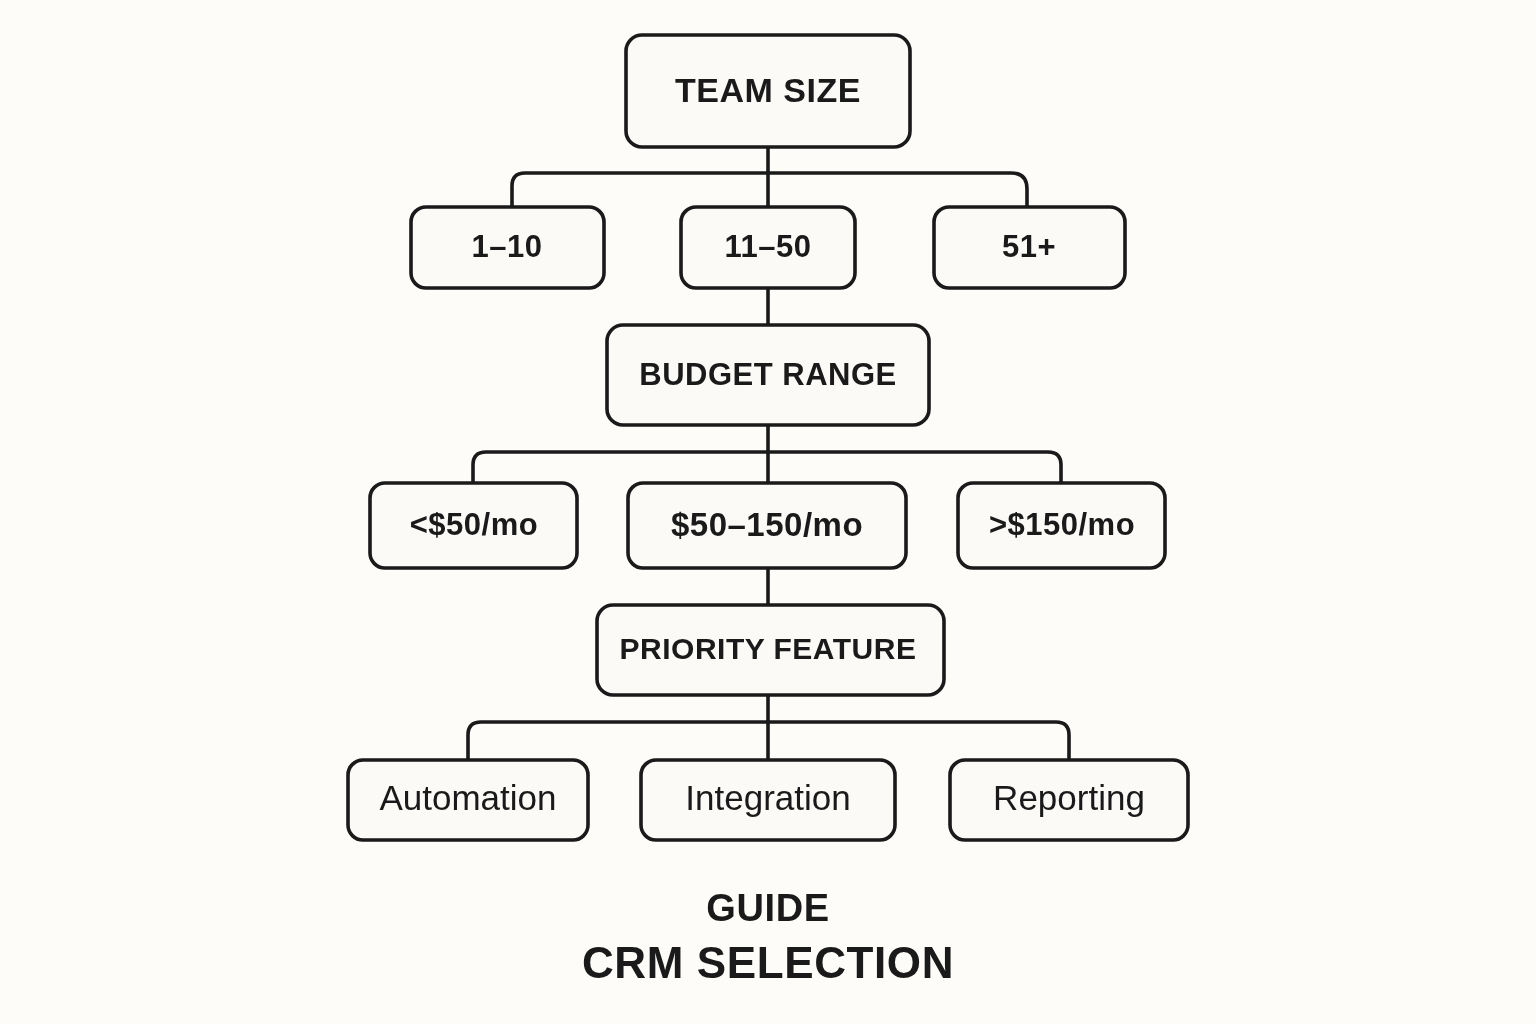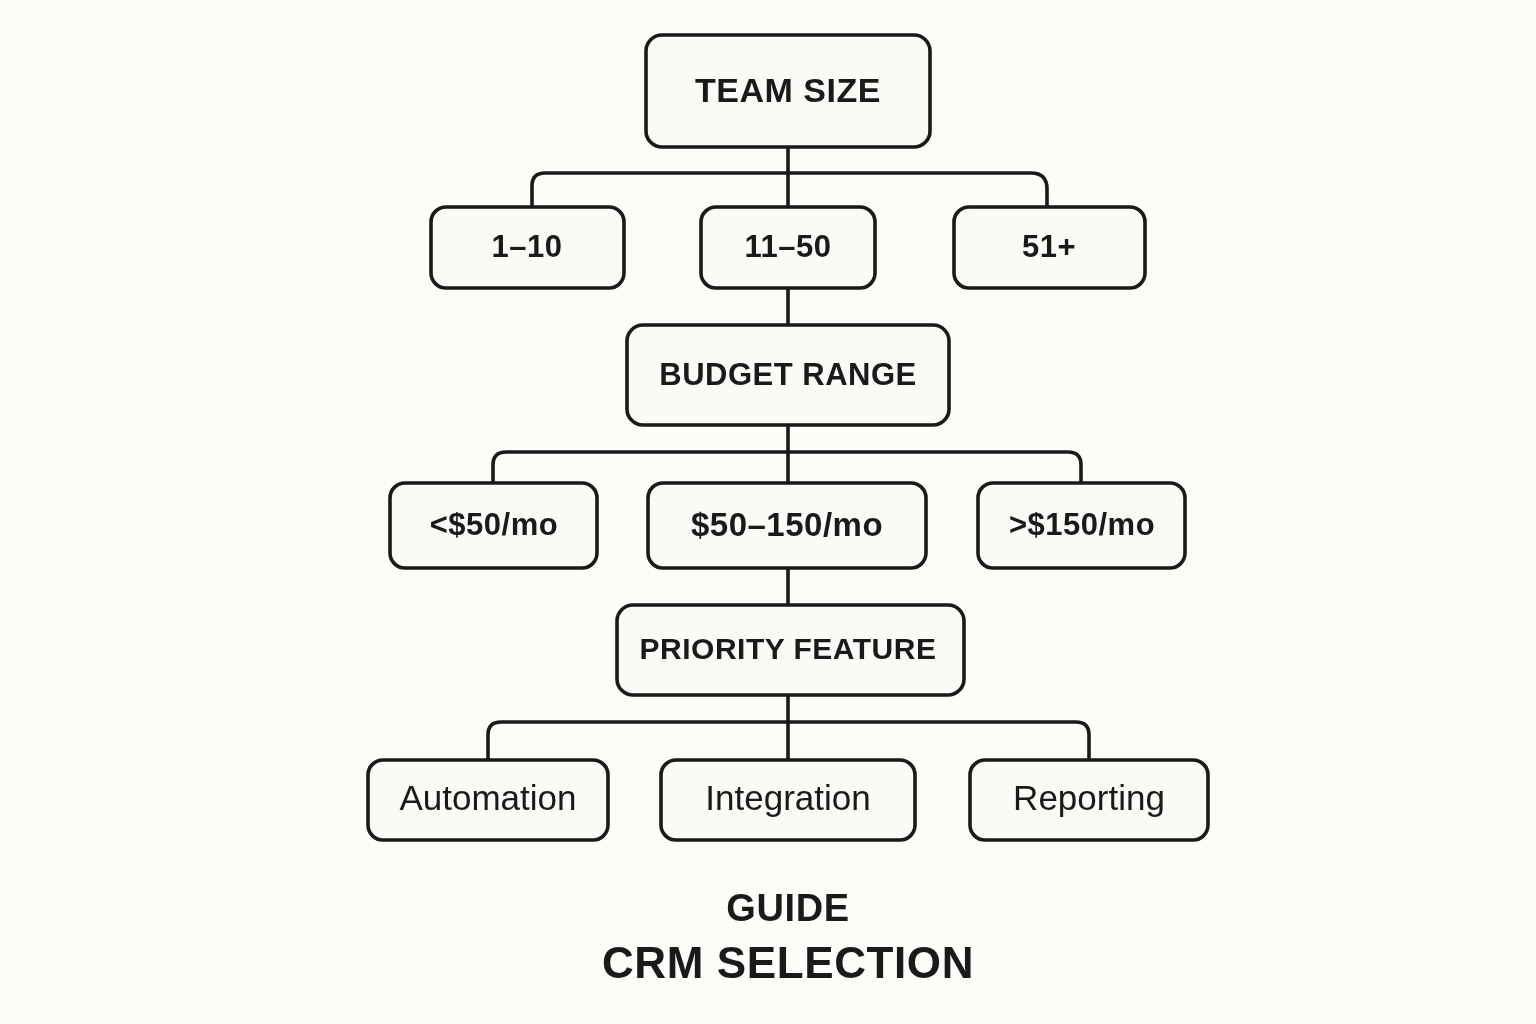--- a/index.html
+++ b/index.html
@@ -13,21 +13,20 @@
     font-family: "Liberation Sans", sans-serif;
     overflow: hidden;
     position: relative;
   }
   #diagram-root {
     position: absolute;
     left: 0;
     top: 0;
     width: 1416px;
     height: 1024px;
-    margin-left: 20px;
   }
   svg#flow-svg {
     position: absolute;
     left: 0;
     top: 0;
     width: 1536px;
     height: 1024px;
     display: block;
   }
   .node-box {

